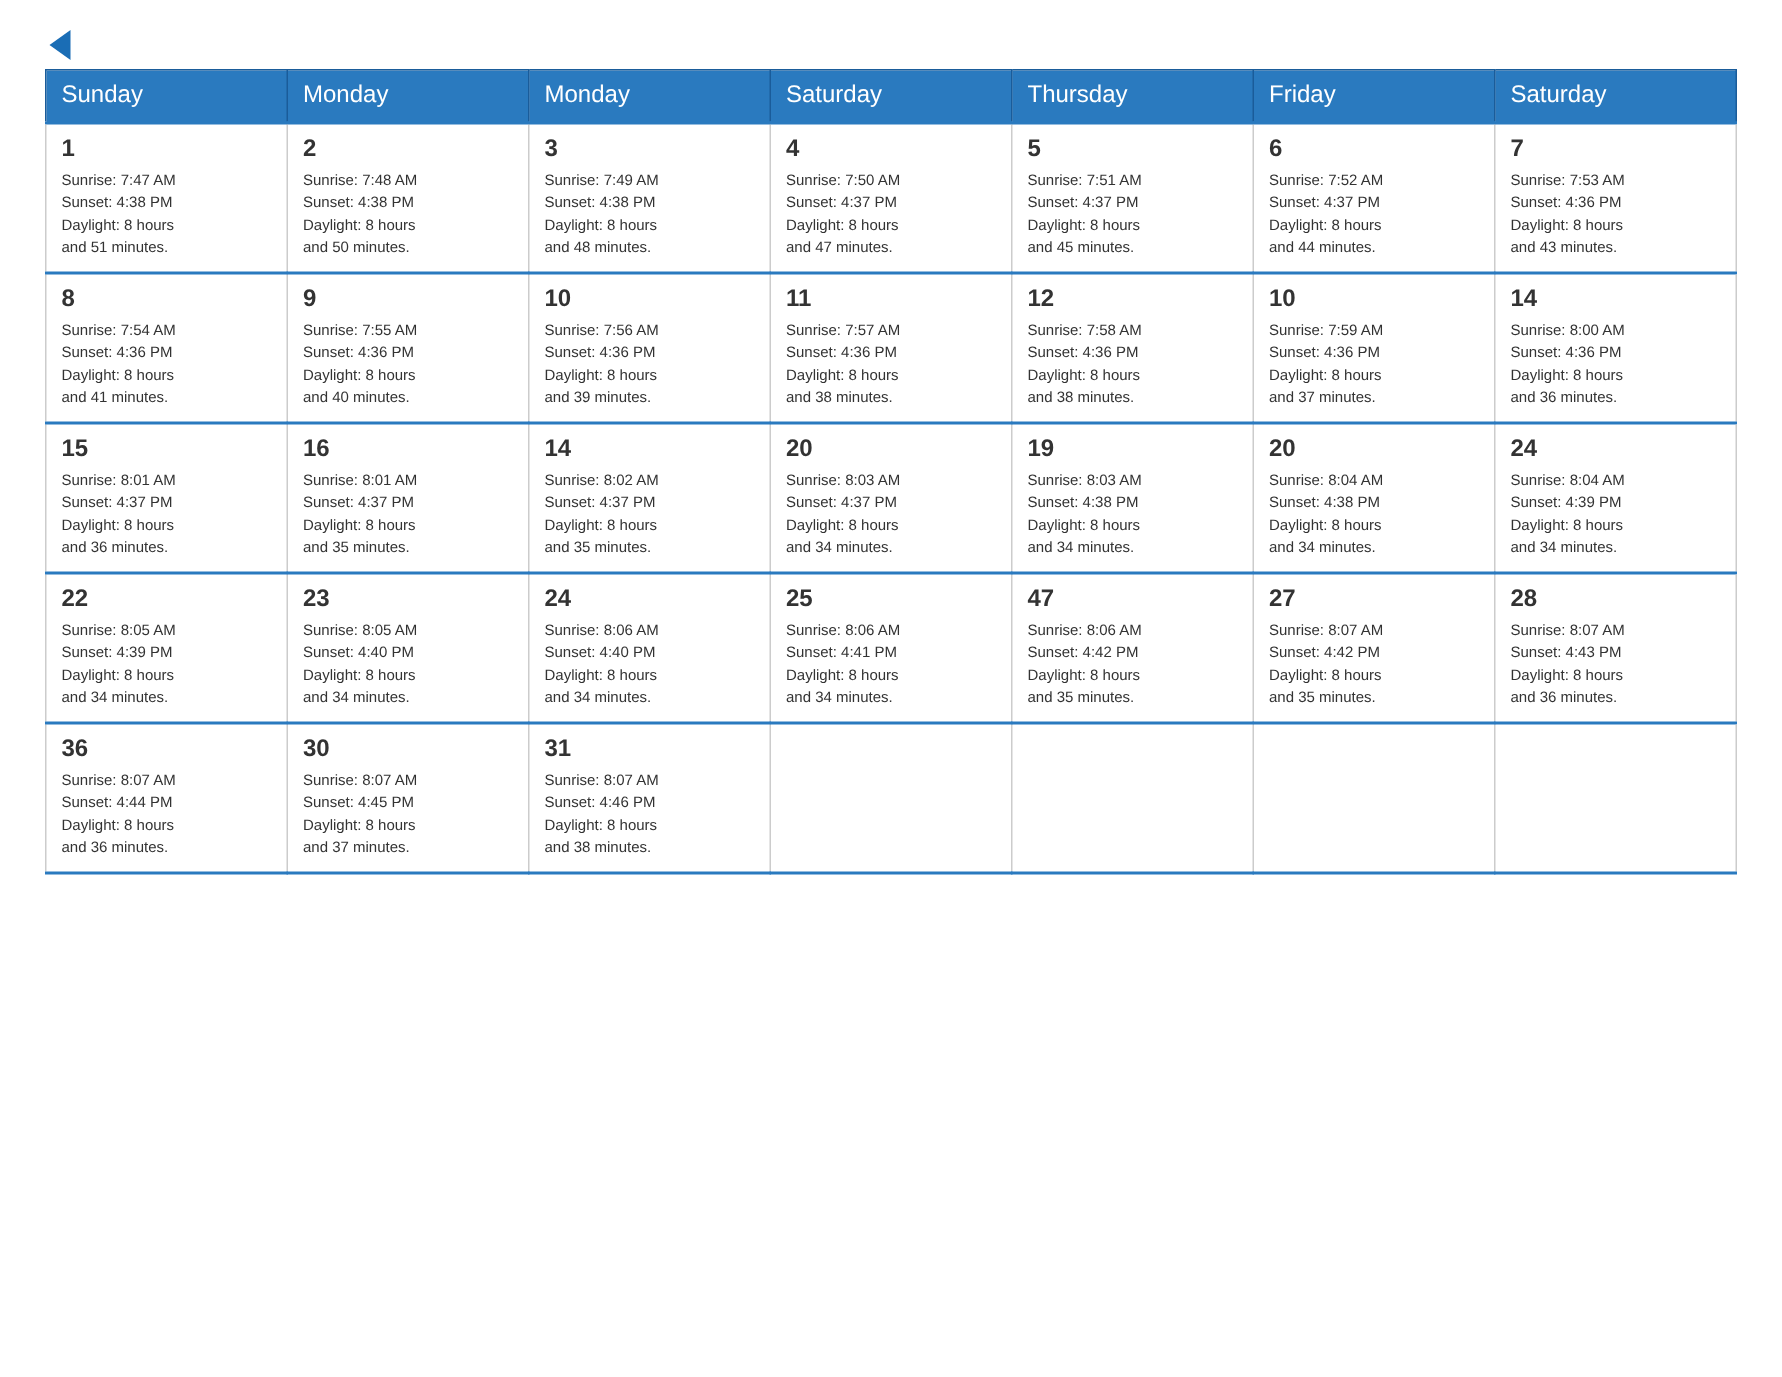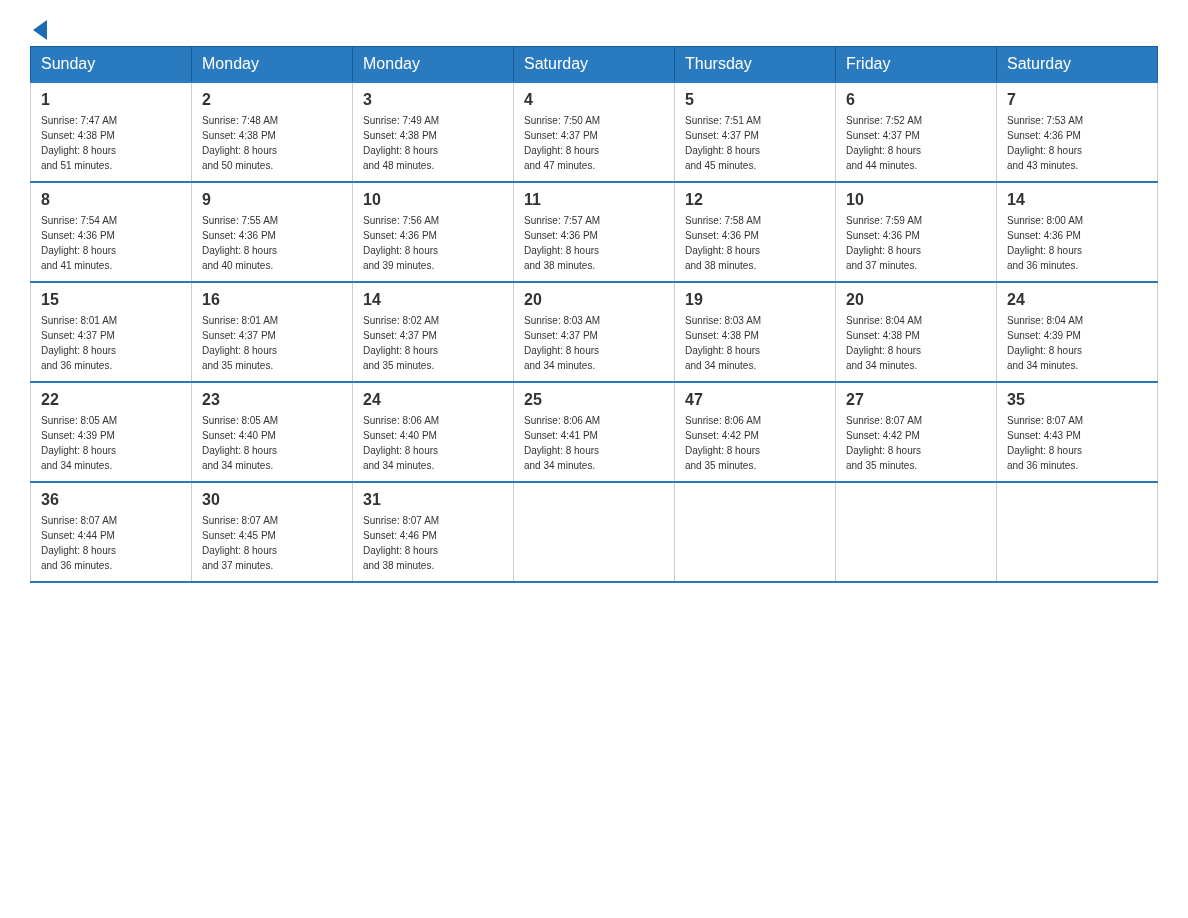--- a/index.html
+++ b/index.html
@@ -374,21 +374,21 @@
         <td>
         <span class="day-num">27</span>
         <div class="day-info">
           Sunrise: 8:07 AM<br>
           Sunset: 4:42 PM<br>
           Daylight: 8 hours<br>
           and 35 minutes.
         </div>
       </td>
         <td>
-        <span class="day-num">35</span>
+        <span class="day-num">28</span>
         <div class="day-info">
           Sunrise: 8:07 AM<br>
           Sunset: 4:43 PM<br>
           Daylight: 8 hours<br>
           and 36 minutes.
         </div>
       </td>
       </tr>
       <tr>
         <td>

